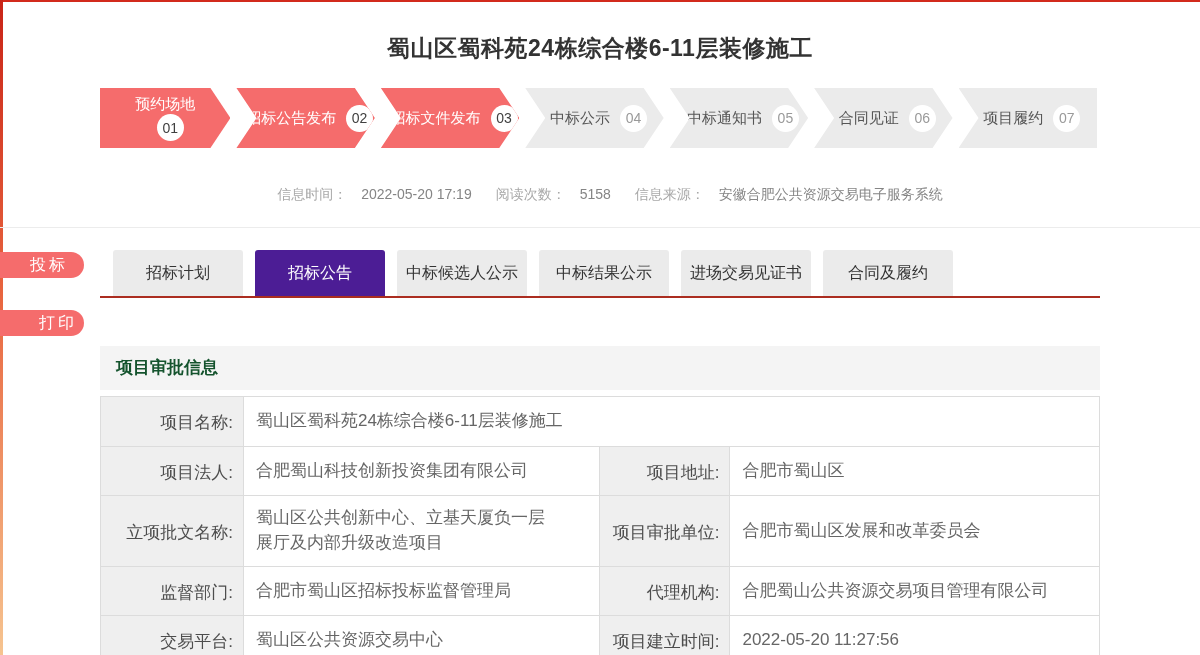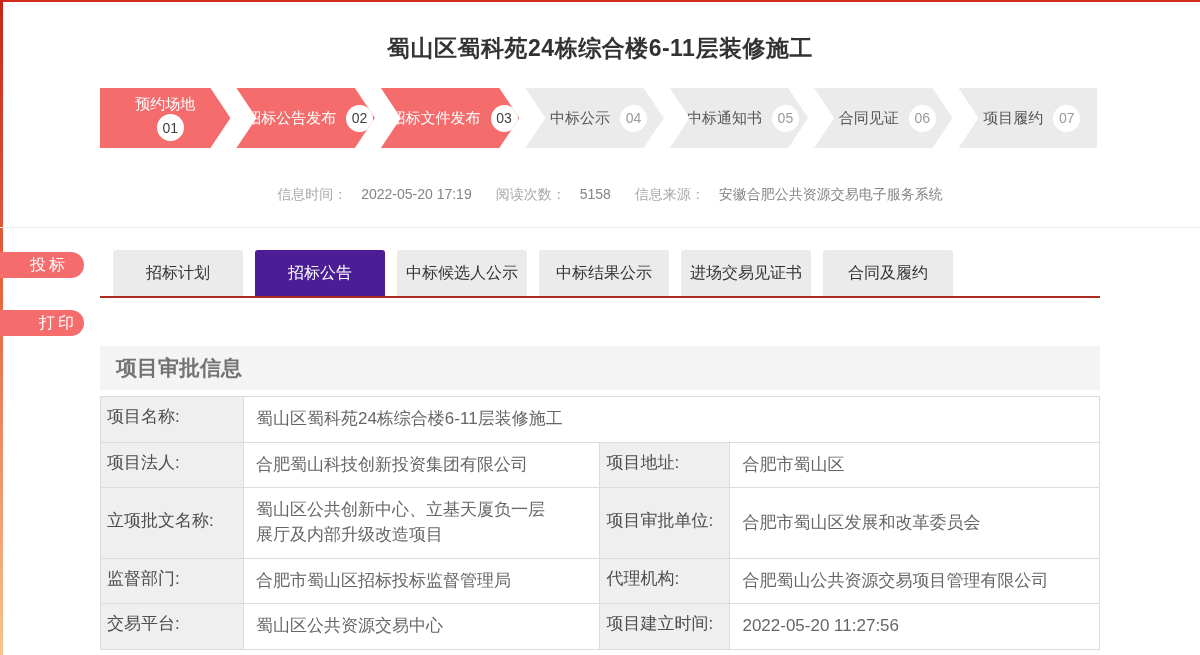--- a/index.html
+++ b/index.html
@@ -76,28 +76,28 @@
     padding-left: 14px; cursor: pointer;
     font-family: "Liberation Sans", "DejaVu Sans", sans-serif;
   }
   .side-btn.bid { top: 252px; }
   .side-btn.print { top: 310px; padding-left: 32px; }
 
   
   .content { position: absolute; top: 346px; left: 100px; width: 1000px; }
   .section-header {
     height: 44px; line-height: 44px; background: #f4f4f4;
-    font-size: 21px; font-weight: bold; color: #737373;
+    font-size: 17px; font-weight: bold; color: #14532d;
     padding-left: 16px;
   }
   table.approval { width: 100%; border-collapse: collapse; margin-top: 6px; font-size: 17px; }
   table.approval td { border: 1px solid #dcdcdc; vertical-align: middle; line-height: 1.45; }
   td.lbl {
-    background: #efefef; color: #4d4d4d; 
-    padding: 6px 10px 10px 6px; white-space: nowrap;
+    background: #efefef; color: #4d4d4d; text-align: right;
+    padding: 14px 10px 10px 6px; white-space: nowrap;
   }
   td.val { color: #666666; padding: 10px 50px 10px 12px; }
 </style>
 </head>
 <body>
 
 <div class="top-edge"></div>
 <div class="left-edge"></div>
 
 <h1 class="page-title">蜀山区蜀科苑24栋综合楼6-11层装修施工</h1>

